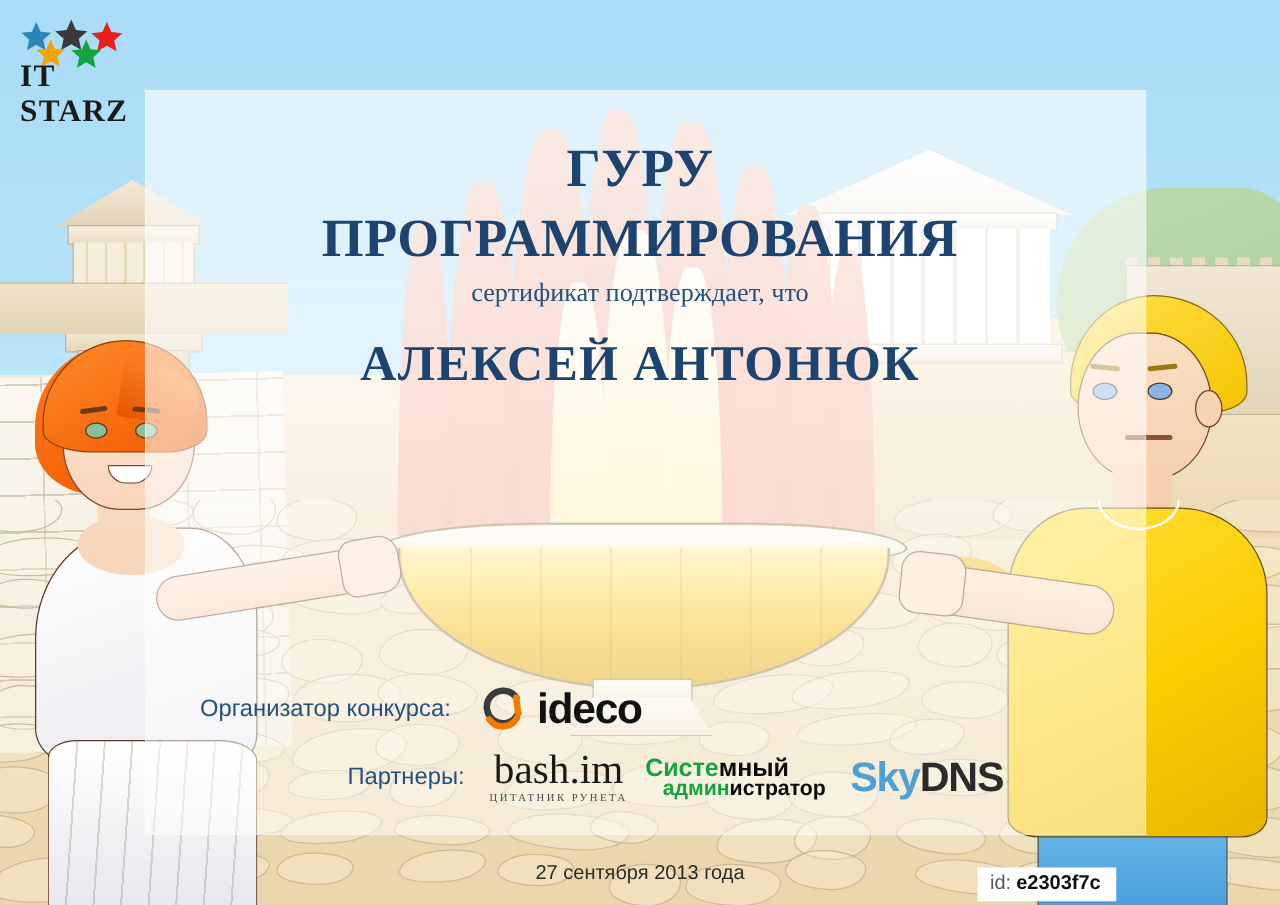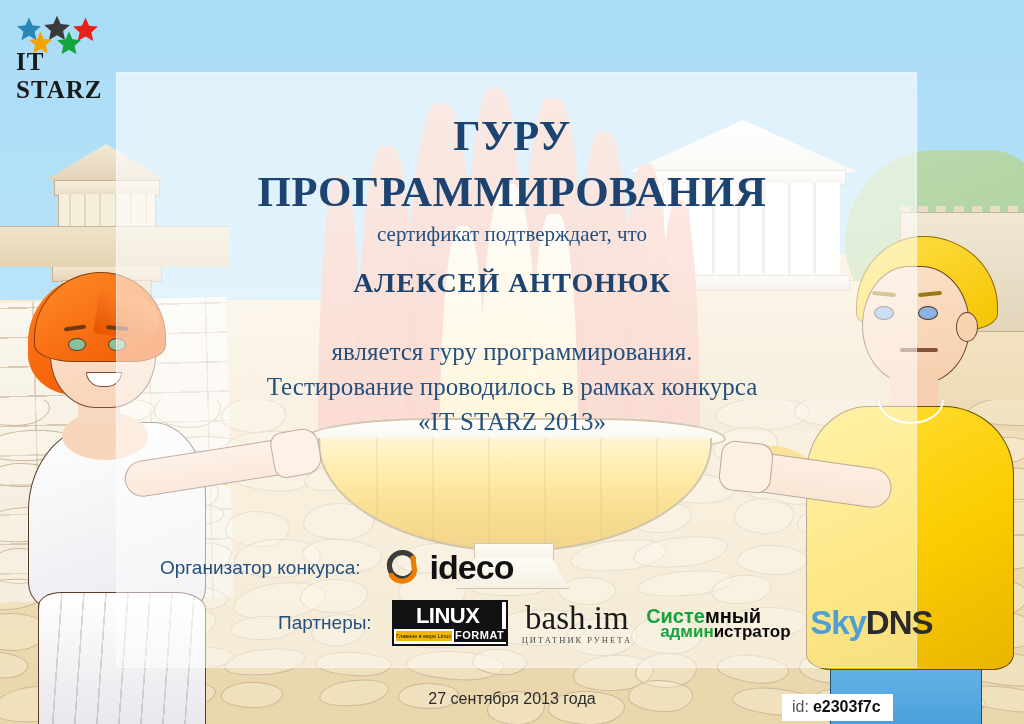--- a/index.html
+++ b/index.html
@@ -336,21 +336,21 @@
     font-size:43px;line-height:56px;letter-spacing:.5px;color:#1d4470;
   }
   .t-title .line2{display:block;}
   .t-confirm{
     position:absolute;left:0;right:0;top:222px;text-align:center;
     font-family:"Liberation Serif",serif;font-size:21px;color:#24507d;
   }
   .t-name{
     position:absolute;left:0;right:0;top:267px;text-align:center;
     font-family:"Liberation Serif",serif;font-weight:bold;
-    font-size:28px;letter-spacing:1px;color:#1d4470;
+    font-size:40px;letter-spacing:1px;color:#1d4470;
   }
   .t-body{
     position:absolute;left:0;right:0;top:334px;text-align:center;
     font-family:"Liberation Serif",serif;font-size:25px;line-height:35px;color:#24507d;
   }
   .t-body span{display:block;}
 
   
   .org-row{
     position:absolute;left:160px;top:548px;display:flex;align-items:center;gap:22px;
@@ -640,48 +640,38 @@
 
     <div class="t-title">
       <span>ГУРУ</span>
       <span class="line2">ПРОГРАММИРОВАНИЯ</span>
     </div>
 
     <div class="t-confirm">сертификат подтверждает, что</div>
 
     <div class="t-name">АЛЕКСЕЙ АНТОНЮК</div>
 
-    <div class="t-body">
-      <span>является гуру программирования.</span>
-      <span>Тестирование проводилось в рамках конкурса</span>
-      <span>«IT STARZ 2013»</span>
-    </div>
 
     <div class="org-row">
       <div class="org-label">Организатор конкурса:</div>
       <div class="ideco">
         <div class="ideco-mark">
           <svg width="38" height="38" viewBox="0 0 38 38">
             <path d="M30 9 A13 13 0 1 0 31.5 21.5" fill="none" stroke="#3b3b3b" stroke-width="5.2" stroke-linecap="round"></path>
             <path d="M8.5 26.5 A13 13 0 0 0 30.5 25.5" fill="none" stroke="#f07d00" stroke-width="5.2" stroke-linecap="round"></path>
             <path d="M30 9 L31.5 21.5" fill="none" stroke="#f07d00" stroke-width="5.2" stroke-linecap="round"></path>
           </svg>
         </div>
         <div class="ideco-word">ideco</div>
       </div>
     </div>
 
     <div class="part-row">
       <div class="part-label">Партнеры:</div>
 
-      <div class="lf">
-        <div class="lf-word">LINUX</div>
-        <div class="lf-sub">Главное в мире Linux</div>
-        <div class="lf-fmt">FORMAT</div>
-      </div>
 
       <div class="bash">
         <div class="bash-main">bash.im</div>
         <div class="bash-sub">ЦИТАТНИК РУНЕТА</div>
       </div>
 
       <div class="sysadm">
         <div class="sa1">
           <b>Систе</b><span>мный</span>
         </div>

